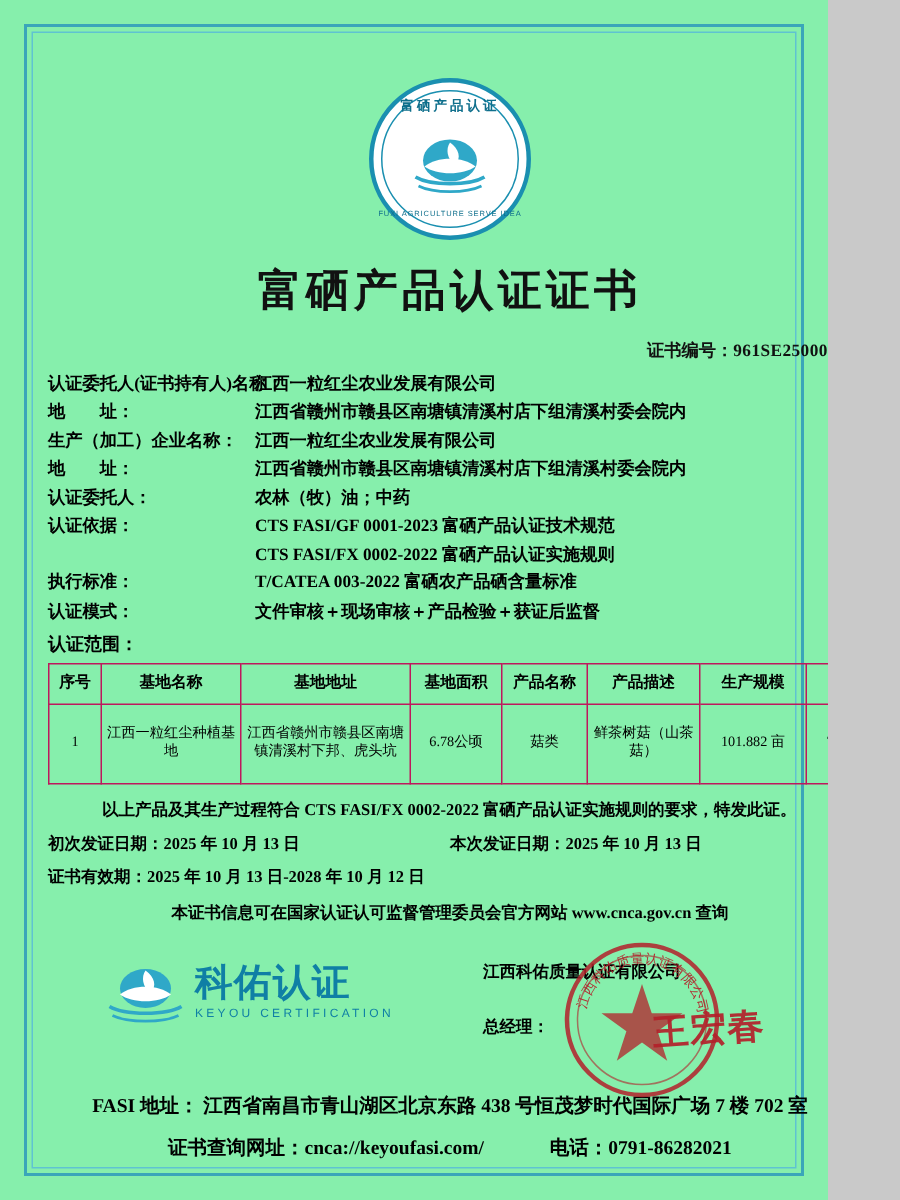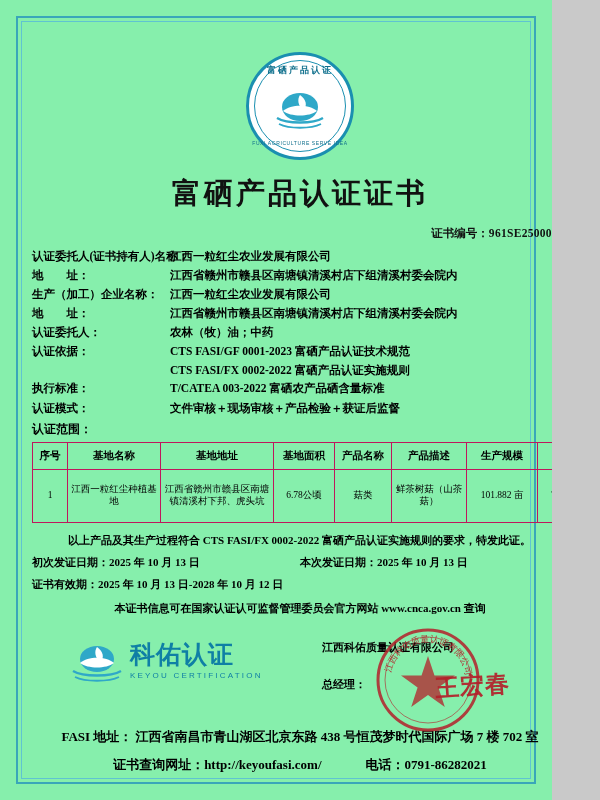--- a/index.html
+++ b/index.html
@@ -442,21 +442,21 @@
         </text>
       </svg>
 
       <div class="sign">王宏春</div>
     </div>
 
     <div class="footer">
       <div class="f1">FASI 地址： 江西省南昌市青山湖区北京东路 438 号恒茂梦时代国际广场 7 楼 702 室</div>
       <div class="f2">
         <div>
-          <span>证书查询网址：</span><span>http://keyoufasi.com/</span>
+          <span>证书查询网址：</span><span>cnca://keyoufasi.com/</span>
         </div>
         <div>
           <span>电话：</span><span>0791-86282021</span>
         </div>
       </div>
     </div>
 
   </div>
 </div>
 

